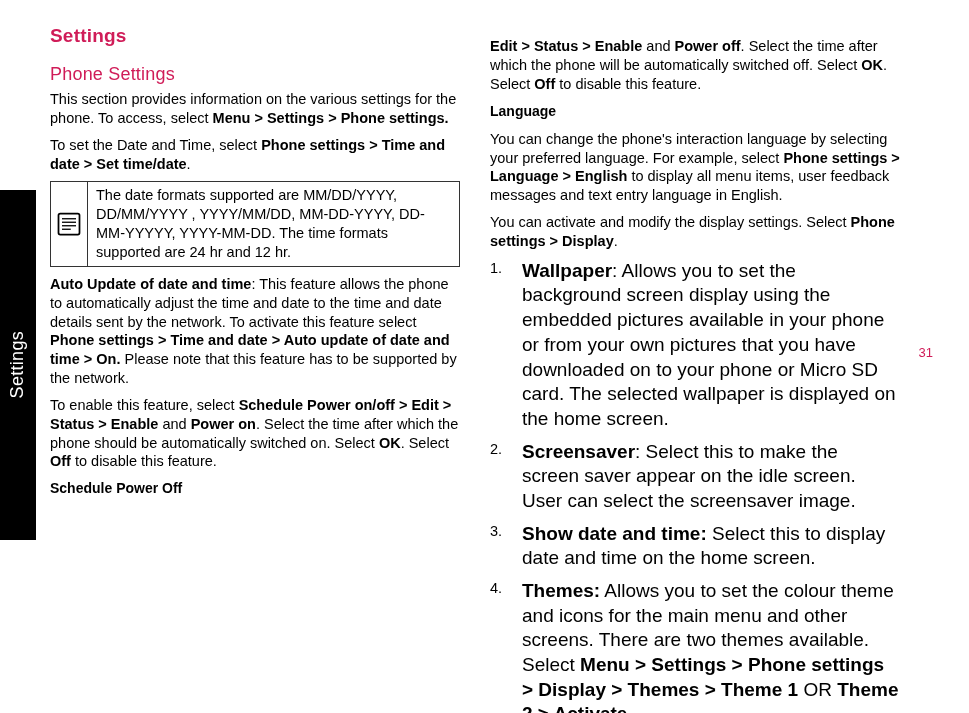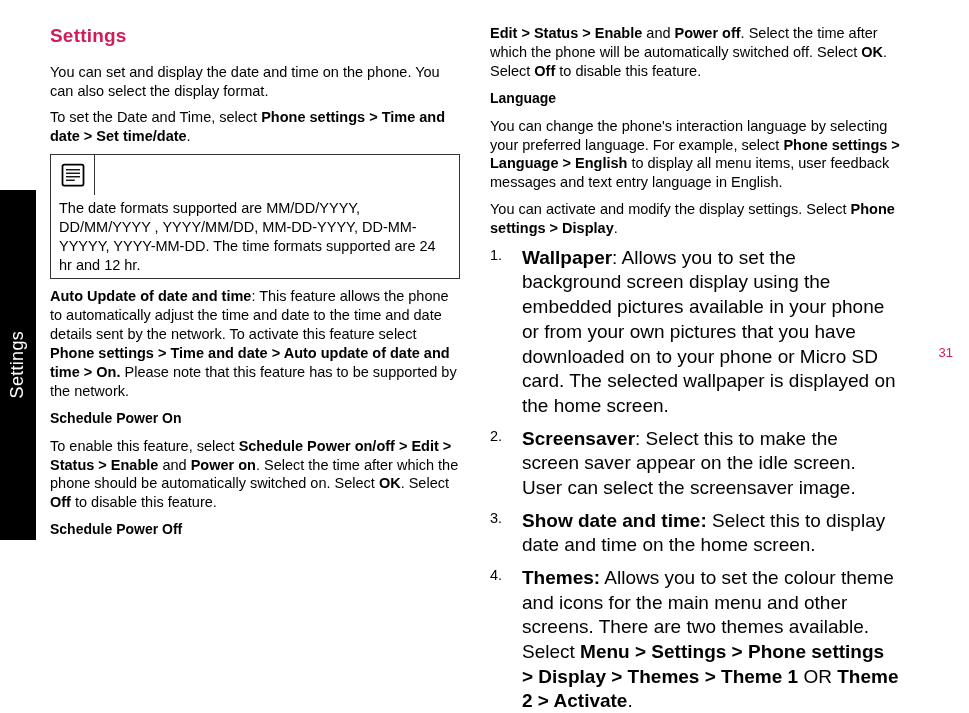--- a/index.html
+++ b/index.html
@@ -29,21 +29,21 @@
       font-family: "Arial Narrow", Arial, sans-serif;
       font-stretch: condensed;
       font-size: 18px;
       transform: rotate(-90deg);
       white-space: nowrap;
       font-weight: 400;
       letter-spacing: 0.3px;
     }
     .page-number {
       position: absolute;
-      right: 16px;
+      right: 36px;
       top: 345px;
       font-family: "Arial Narrow", Arial, sans-serif;
       font-stretch: condensed;
       font-size: 13px;
       color: #d01c58;
     }
     .content {
       position: absolute;
       left: 50px;
       top: 24px;
@@ -78,21 +78,20 @@
       margin-bottom: 10px;
     }
     .para {
       font-size: 14.5px;
       margin-bottom: 8px;
     }
     .notebox {
       border: 1px solid #333;
       display: flex;
       margin: 6px 0 8px 0;
-      flex-direction: column;
     }
     .notebox .iconcell {
       border-right: 1px solid #333;
       width: 44px;
       display: flex;
       align-items: center;
       justify-content: center;
       padding: 6px 4px;
     }
     .notebox .textcell {
@@ -122,21 +121,24 @@
 <div class="sidebar-black">
   <div class="sidebar-label">Settings</div>
 </div>
 
 <div class="page-number">31</div>
 
 <div class="content">
 
   <div class="col">
     <div class="h1">Settings</div>
-    <p class="para">You can set and display the date and time on the phone. You can also select the display format.</p>
+    <div class="h2">Phone Settings</div>
+    <p class="para">
+      <span>This section provides information on the various settings for the phone. To access, select </span><b>Menu &gt; Settings &gt; Phone settings.</b>
+    </p>
     <p class="para">
       <span>To set the Date and Time, select </span><b>Phone settings &gt; Time and date &gt; Set time/date</b><span>.</span>
     </p>
 
     <div class="notebox">
       <div class="iconcell">
         <svg class="note-icon-svg" viewBox="0 0 32 32">
           <rect x="4" y="4" width="24" height="24" rx="2" fill="none" stroke="#000" stroke-width="2"></rect>
           <line x1="8" y1="10" x2="24" y2="10" stroke="#000" stroke-width="1.5"></line>
           <line x1="8" y1="14" x2="24" y2="14" stroke="#000" stroke-width="1.5"></line>
@@ -144,30 +146,29 @@
           <line x1="8" y1="22" x2="18" y2="22" stroke="#000" stroke-width="1.5"></line>
         </svg>
       </div>
       <div class="textcell">The date formats supported are MM/DD/YYYY, DD/MM/YYYY , YYYY/MM/DD, MM-DD-YYYY, DD-MM-YYYYY, YYYY-MM-DD. The time formats supported are 24 hr and 12 hr.</div>
     </div>
 
     <p class="para">
       <b>Auto Update of date and time</b><span>: This feature allows the phone to automatically adjust the time and date to the time and date details sent by the network. To activate this feature select </span><b>Phone settings &gt; Time and date &gt; Auto update of date and time &gt; On.</b><span> Please note that this feature has to be supported by the network.</span>
     </p>
 
-    <div class="h3">Schedule Power On</div>
     <p class="para">
       <span>To enable this feature, select </span><b>Schedule Power on/off &gt; Edit &gt; Status &gt; Enable</b><span> and </span><b>Power on</b><span>. Select the time after which the phone should be automatically switched on. Select </span><b>OK</b><span>. Select </span><b>Off</b><span> to disable this feature.</span>
     </p>
 
     <div class="h3" style="">Schedule Power Off</div>
   </div>
 
   <div class="col">
-    <p class="para" style="margin-top:0">
+    <p class="para" style="margin-top:13px">
       <b>Edit &gt; Status &gt; Enable</b><span> and </span><b>Power off</b><span>. Select the time after which the phone will be automatically switched off. Select </span><b>OK</b><span>. Select </span><b>Off</b><span> to disable this feature.</span>
     </p>
 
     <div class="h3">Language</div>
     <p class="para">
       <span>You can change the phone's interaction language by selecting your preferred language. For example, select </span><b>Phone settings &gt; Language &gt; English</b><span> to display all menu items, user feedback messages and text entry language in English.</span>
     </p>
 
     <p class="para">
       <span>You can activate and modify the display settings. Select </span><b>Phone settings &gt; Display</b><span>.</span>

